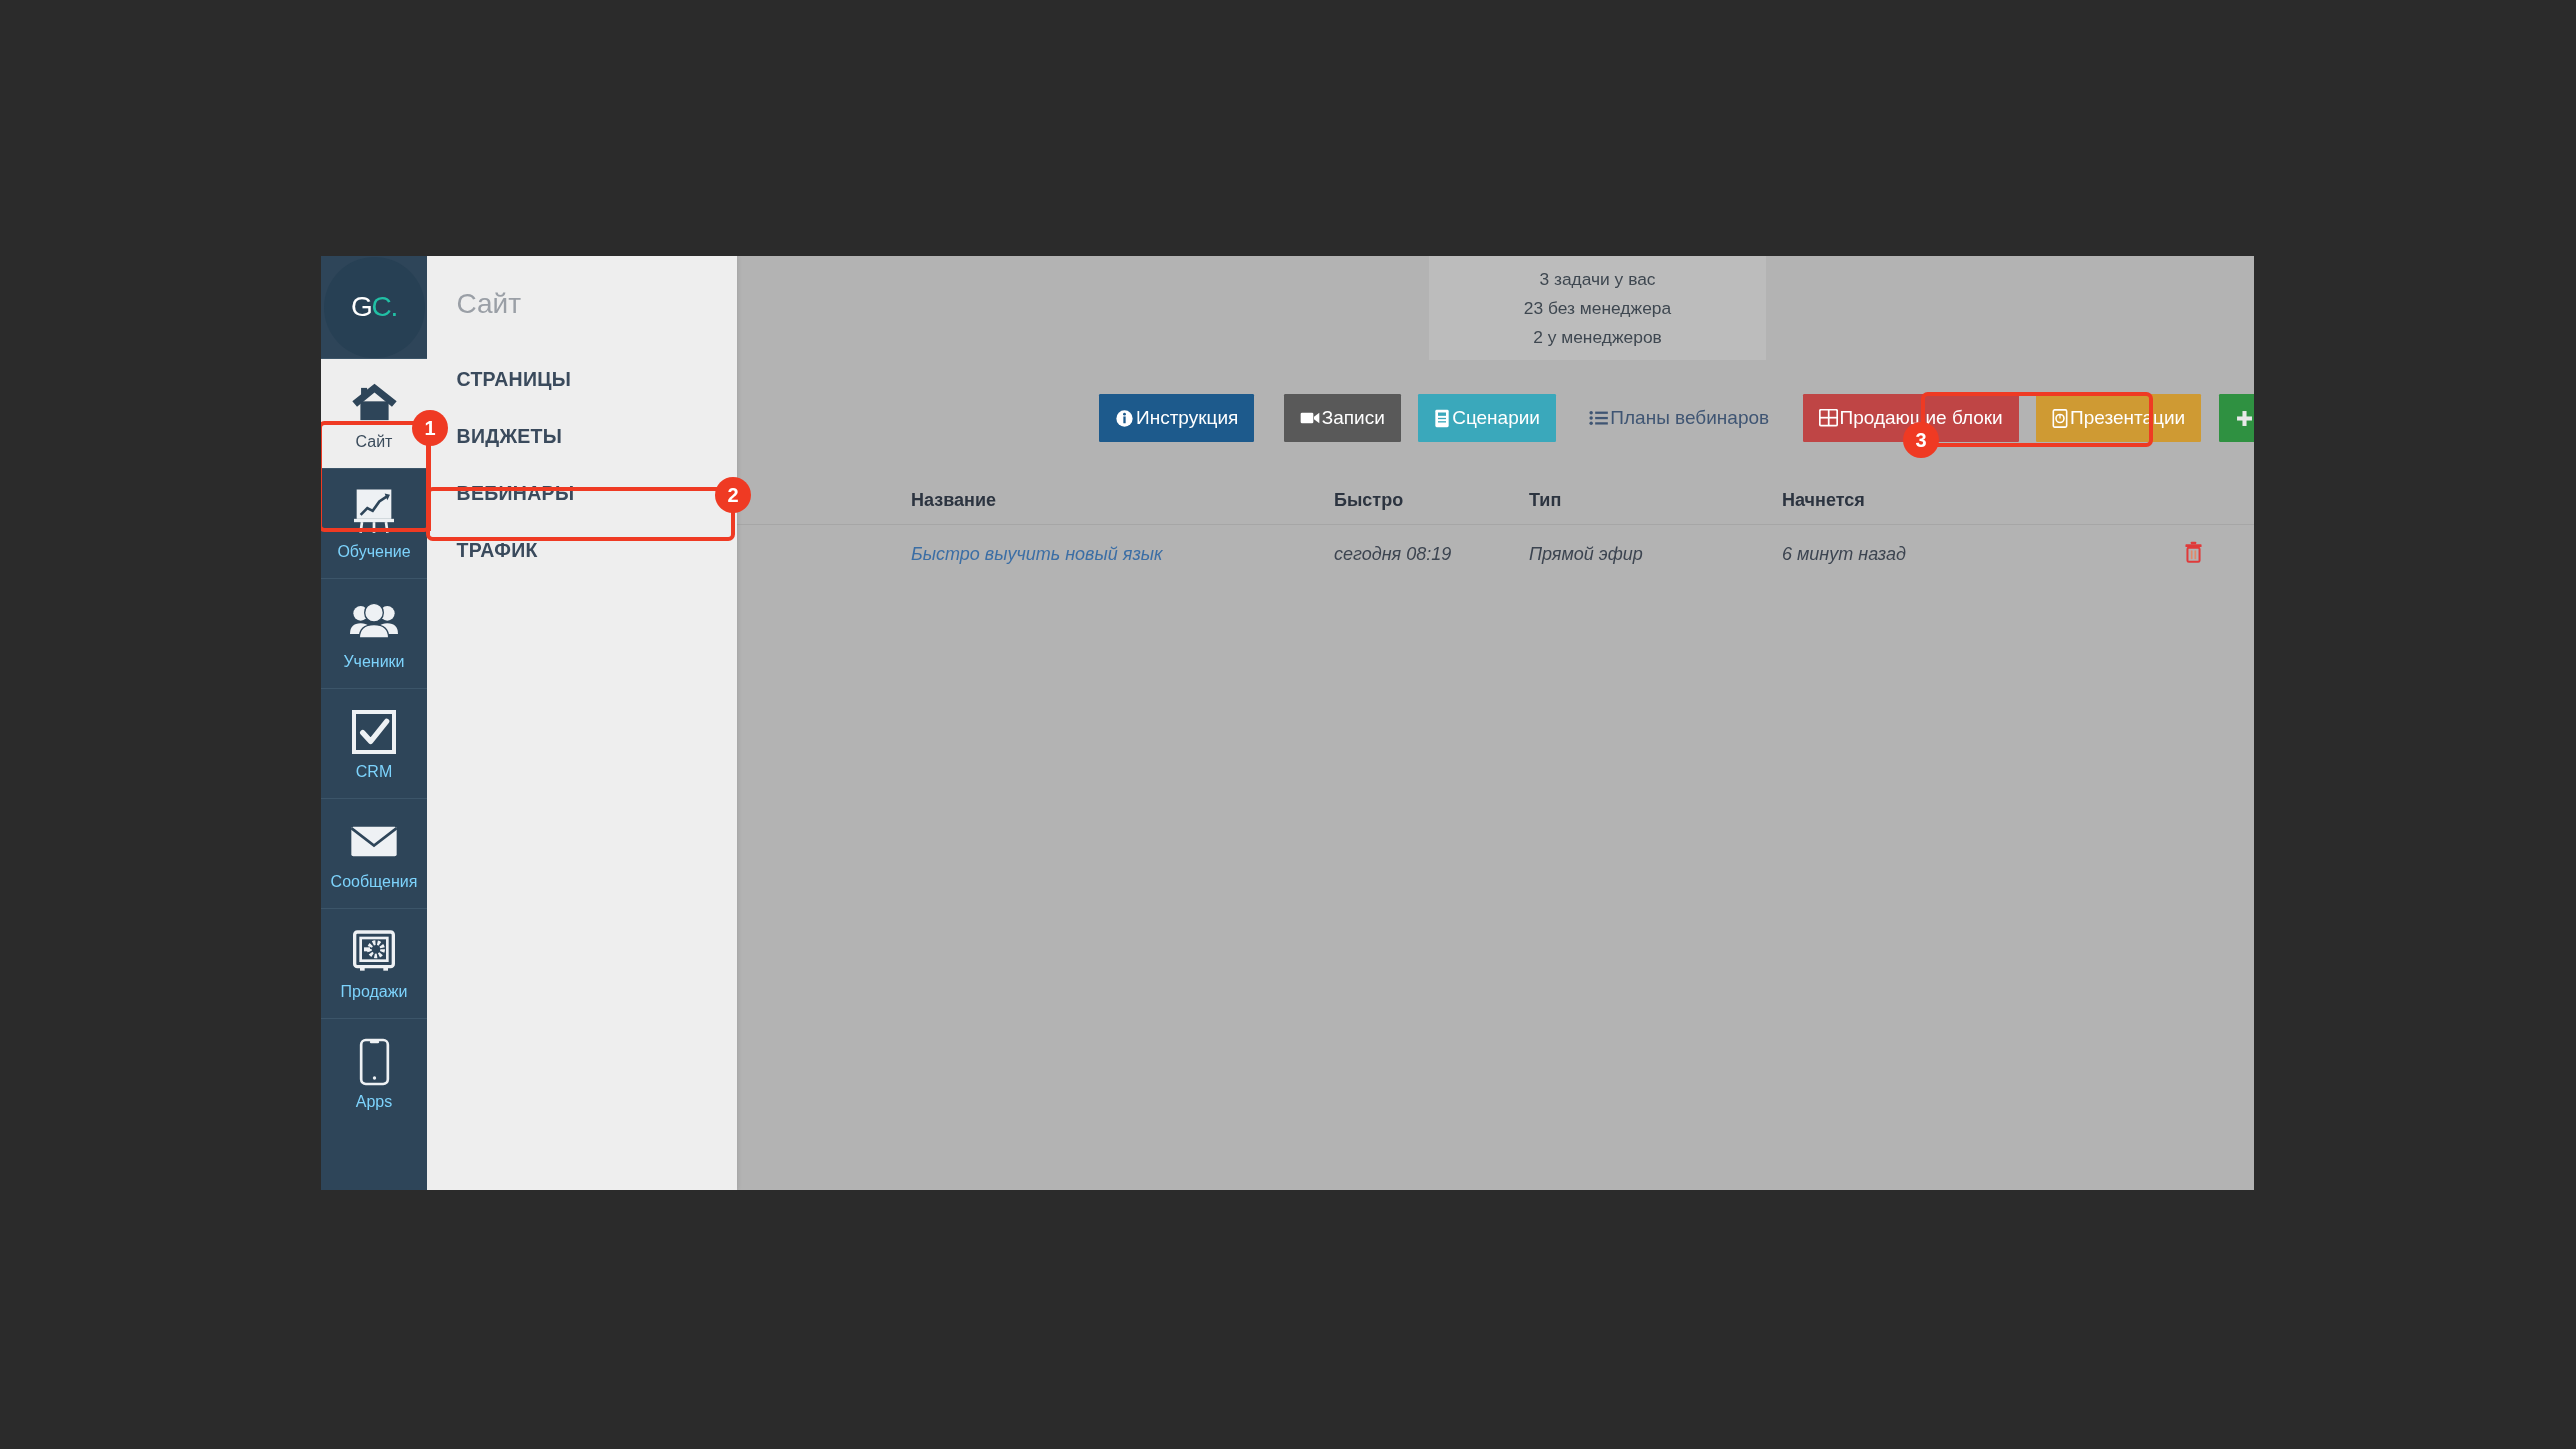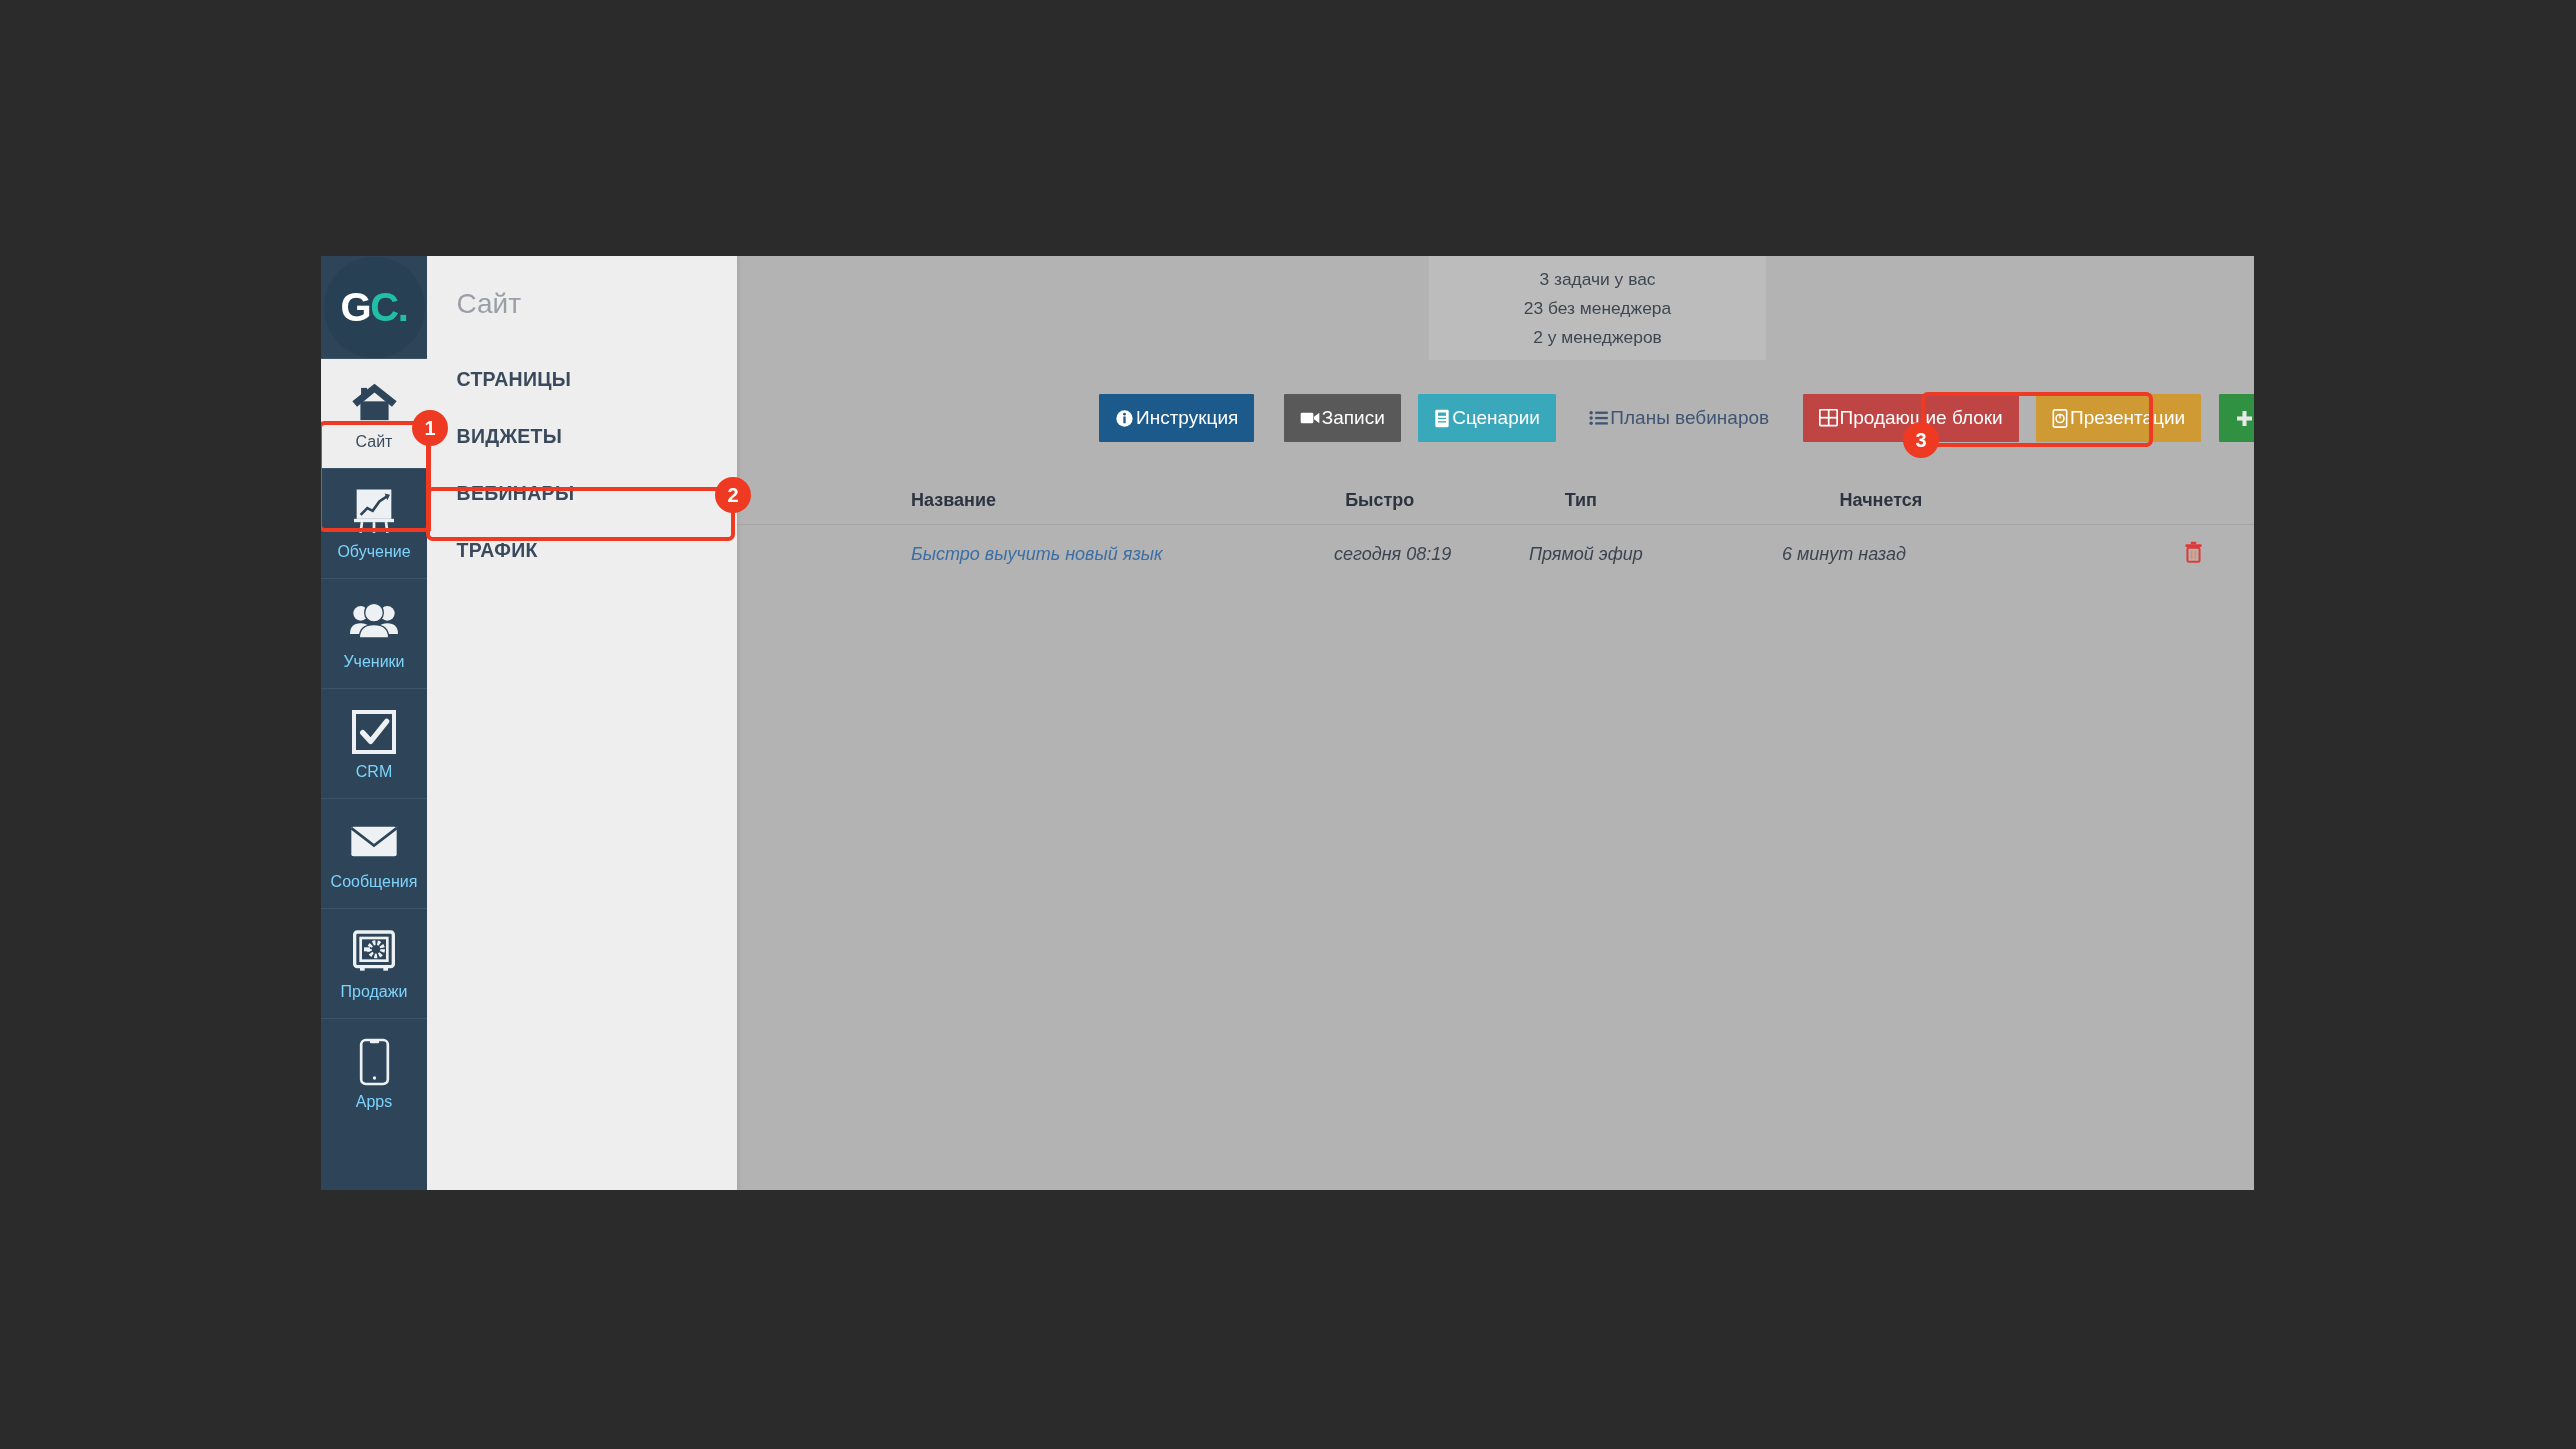--- a/index.html
+++ b/index.html
@@ -44,22 +44,22 @@
     position: absolute;
     width: 101px;
     height: 101px;
     border-radius: 50%;
     background: #274054;
     left: 2.7px;
     top: 1.3px;
   }
   #brand-logo .gc-text {
     position: relative;
-    font-size: 40px;
-    font-weight: bold;
+    font-size: 28px;
+    font-weight: normal;
     letter-spacing: -1.3px;
     z-index: 2;
   }
   #brand-logo .g { color: #ffffff; }
   #brand-logo .c { color: #21c0a5; }
 
   .rail-item {
     position: relative;
     height: 110px;
     box-sizing: border-box;
@@ -196,21 +196,20 @@
     align-items: center;
     height: 59px;
     padding: 0 0 0 0;
     font-size: 18px;
   }
   .tbl-head {
     color: #2c3440;
     font-weight: 600;
     border-bottom: 1.3px solid #a6a6a6;
     height: 47px;
-    gap: 36px;
   }
   .c-name  { width: 597px; padding-left: 174px; box-sizing: border-box; }
   .c-date  { width: 195px; }
   .c-type  { width: 241px; }
   .c-start { width: 402px; margin-left: 12px; }
   .c-act   { flex: 1; text-align: left; }
   .tbl-body { color: #3c4450; font-style: italic; }
   .link-name { color: #3b6ea5; cursor: pointer; }
   .trash { cursor: pointer; }
 

